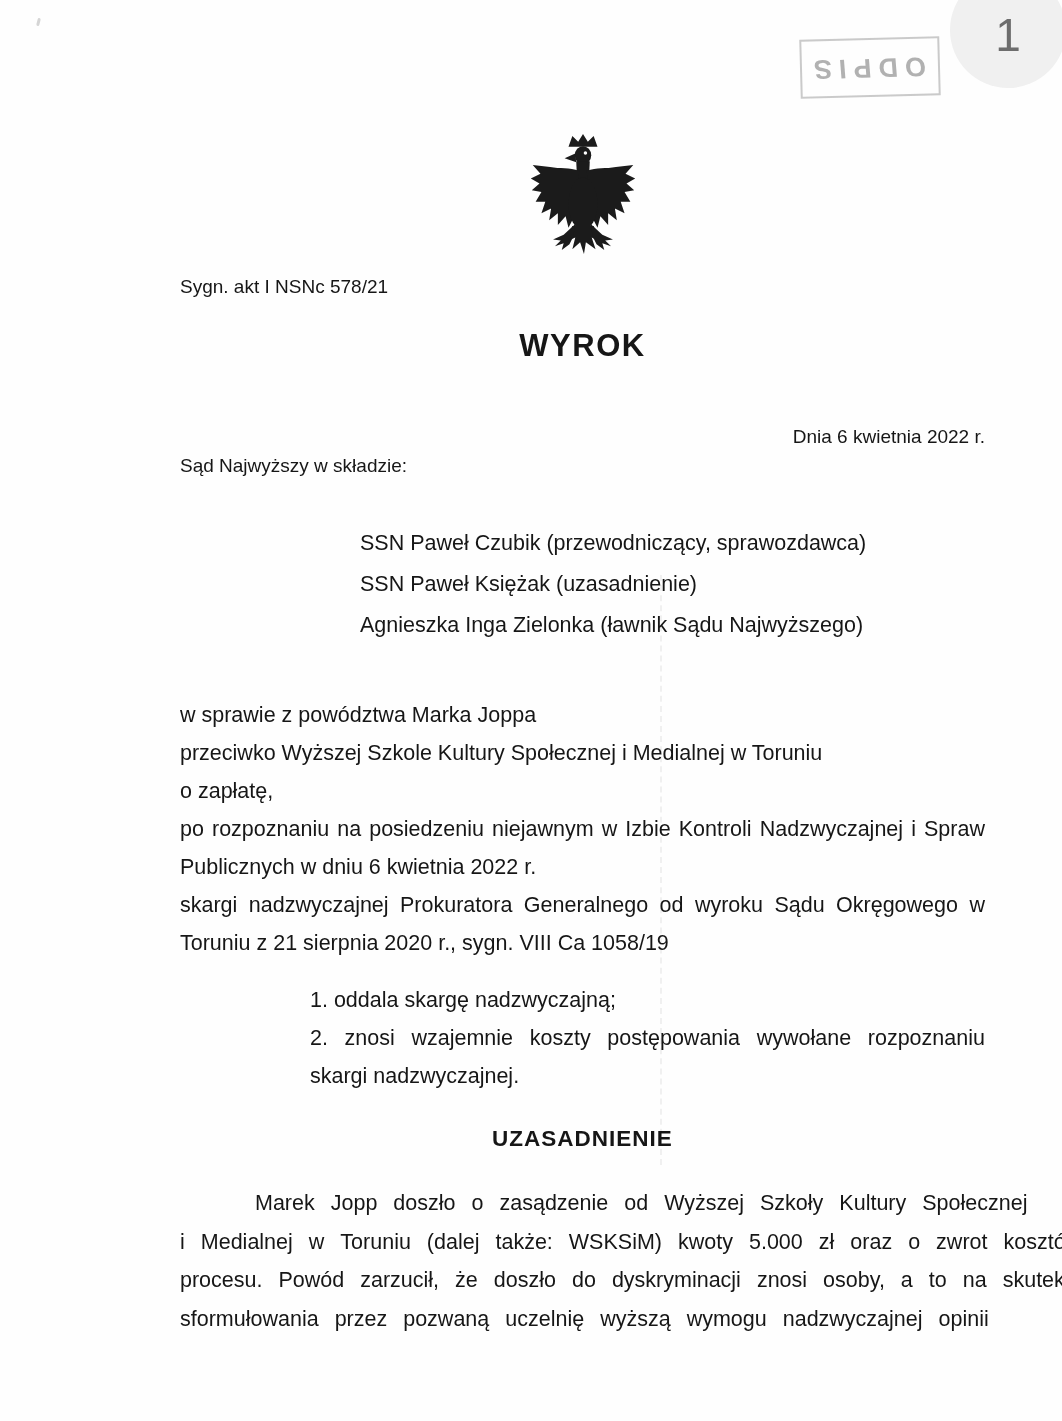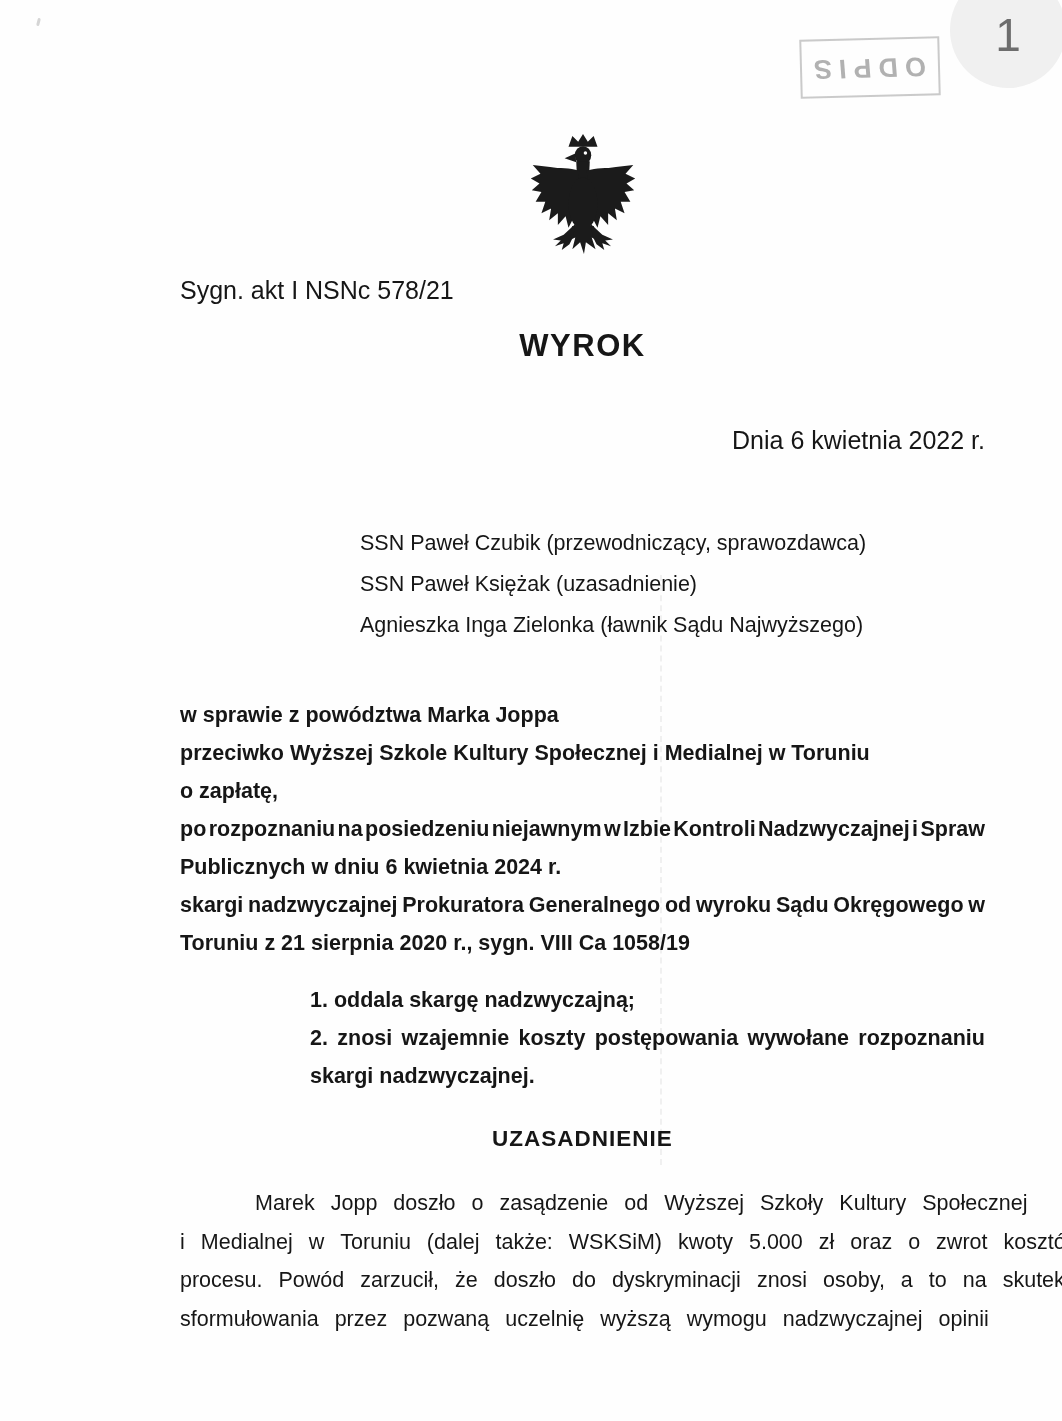--- a/index.html
+++ b/index.html
@@ -59,38 +59,38 @@
   
   .eagle {
     position: absolute;
     left: 525px;
     top: 130px;
     width: 116px;
     height: 130px;
   }
   .eagle svg { width: 100%; height: 100%; }
   
-  .tline { position: absolute; font-size: 25px; white-space: nowrap; }
+  .tline { position: absolute; font-size: 19px; white-space: nowrap; }
   .case-number { left: 180px; top: 276px; }
   .doc-title {
     left: 180px; top: 328px; width: 805px;
     text-align: center; font-size: 31px; font-weight: bold; letter-spacing: 1.5px;
   }
   .doc-subtitle {
     left: 180px; top: 371px; width: 805px;
     text-align: center; font-size: 23px; font-weight: bold; letter-spacing: 0.5px;
   }
   .doc-date { left: 180px; top: 426px; width: 805px; text-align: right; }
   .court-intro { left: 180px; top: 455px; }
   .panel { position: absolute; left: 360px; top: 531px; }
   .panel > div { height: 41px; font-size: 21.5px; white-space: nowrap; }
-  .case-desc { position: absolute; left: 180px; top: 703px; width: 805px; font-weight: bold; }
+  .case-desc { position: absolute; left: 180px; top: 703px; width: 805px; }
   .case-desc > div { height: 38px; font-size: 21.5px; white-space: nowrap; }
   .ruling { position: absolute; left: 310px; top: 988px; width: 675px; }
-  .ruling > div { height: 38px; font-size: 21.5px; font-weight: bold; white-space: nowrap; }
+  .ruling > div { height: 38px; font-size: 21.5px; font-weight: normal; white-space: nowrap; }
   .uzasadnienie {
     left: 180px; top: 1126px; width: 805px;
     text-align: center; font-size: 22.5px; font-weight: bold; letter-spacing: 1px;
   }
   .para { position: absolute; left: 180px; top: 1191px; width: 805px; }
   .para > div { height: 38.5px; font-size: 21.5px; gap: 16px; }
   
   .jline { display: flex; justify-content: space-between; white-space: nowrap; }
   .jline.indent { padding-left: 75px; }
   
@@ -132,20 +132,21 @@
       </g>
       <circle cx="62.5" cy="21.5" r="1.8" fill="#ffffff"></circle>
     </svg>
   </div>
 
   <div class="tline case-number">Sygn. akt I NSNc 578/21</div>
 
   <div class="tline doc-title">WYROK</div>
 
   <div class="tline doc-date">Dnia 6 kwietnia 2022 r.</div>
+  <div class="tline court-intro">Sąd Najwyższy w składzie:</div>
 
   <div class="panel">
     <div>SSN Paweł Czubik (przewodniczący, sprawozdawca)</div>
     <div>SSN Paweł Księżak (uzasadnienie)</div>
     <div>Agnieszka Inga Zielonka (ławnik Sądu Najwyższego)</div>
   </div>
 
   <div class="case-desc">
     <div>w sprawie z powództwa Marka Joppa</div>
     <div>przeciwko Wyższej Szkole Kultury Społecznej i Medialnej w Toruniu</div>
@@ -156,21 +157,21 @@
         <span>na</span>
         <span>posiedzeniu</span>
         <span>niejawnym</span>
         <span>w</span>
         <span>Izbie</span>
         <span>Kontroli</span>
         <span>Nadzwyczajnej</span>
         <span>i</span>
         <span>Spraw</span>
       </div>
-    <div>Publicznych w dniu 6 kwietnia 2024 r.</div>
+    <div>Publicznych w dniu 6 kwietnia 2022 r.</div>
     <div class="jline">
         <span>skargi</span>
         <span>nadzwyczajnej</span>
         <span>Prokuratora</span>
         <span>Generalnego</span>
         <span>od</span>
         <span>wyroku</span>
         <span>Sądu</span>
         <span>Okręgowego</span>
         <span>w</span>

